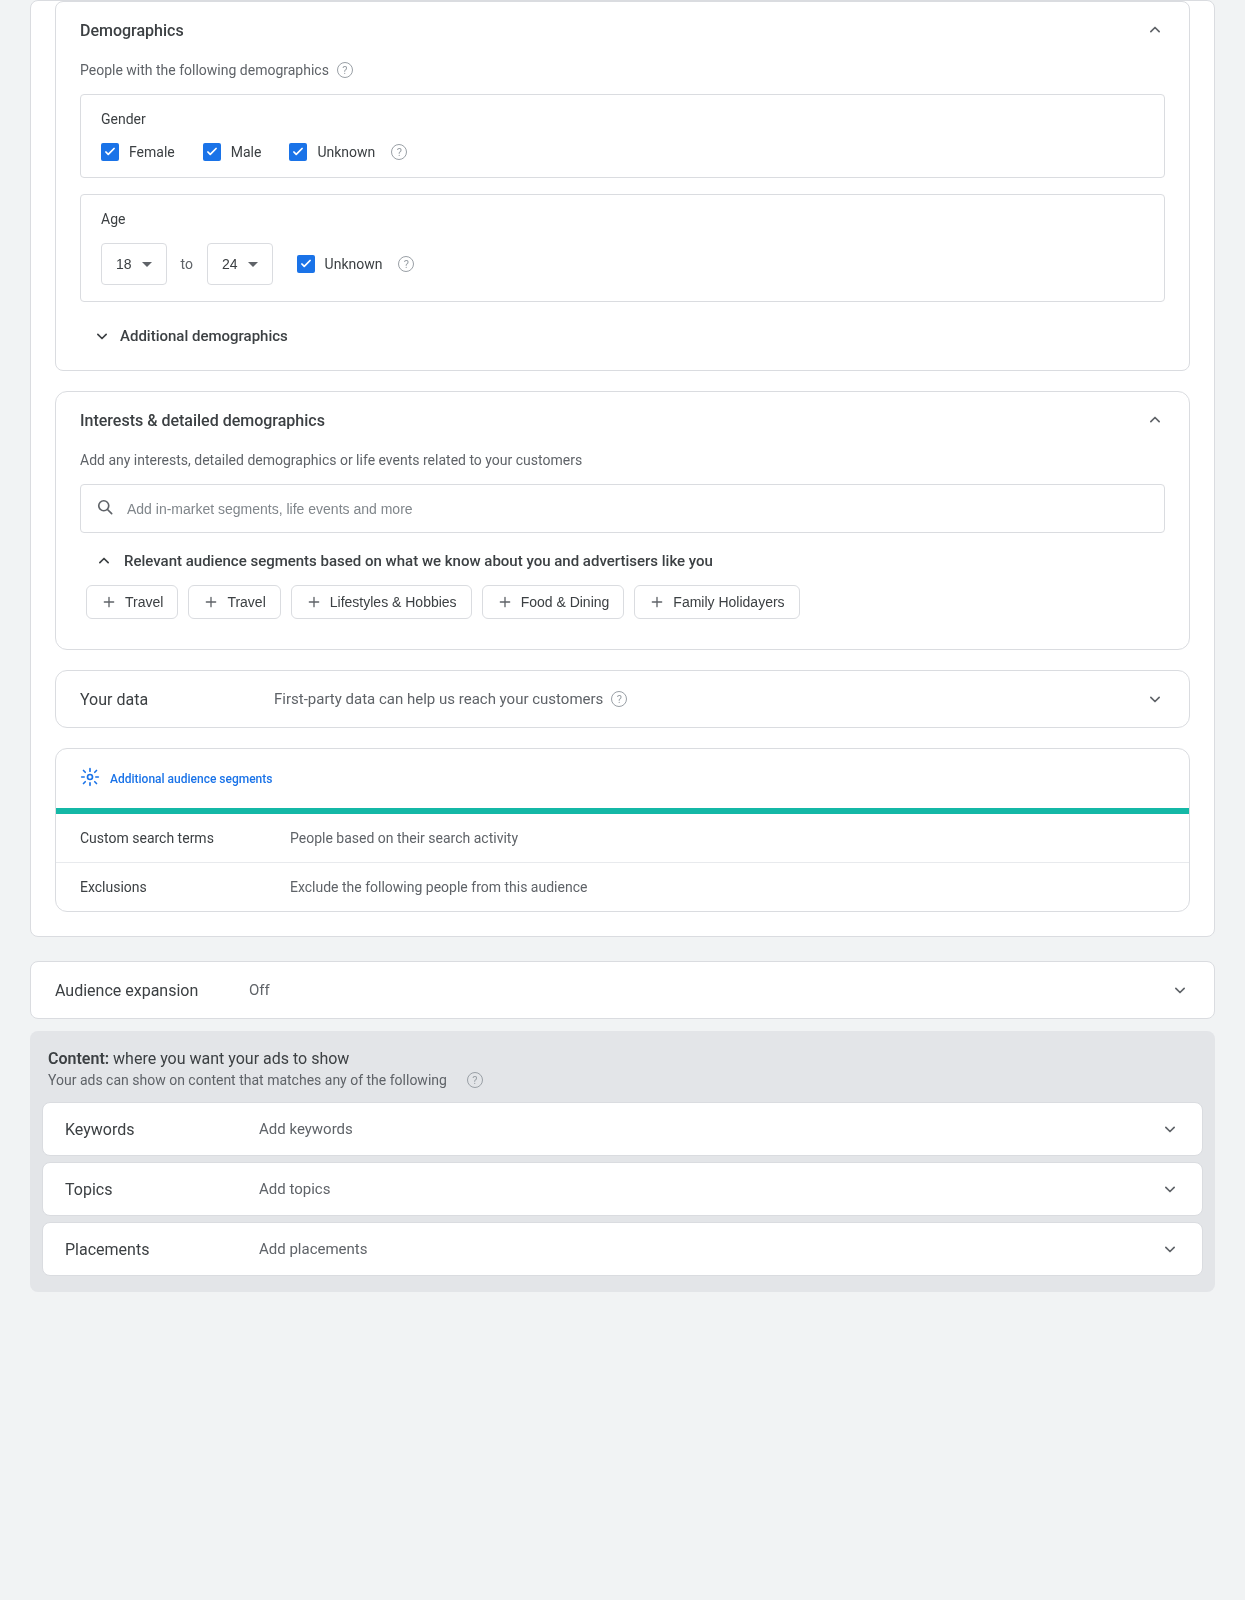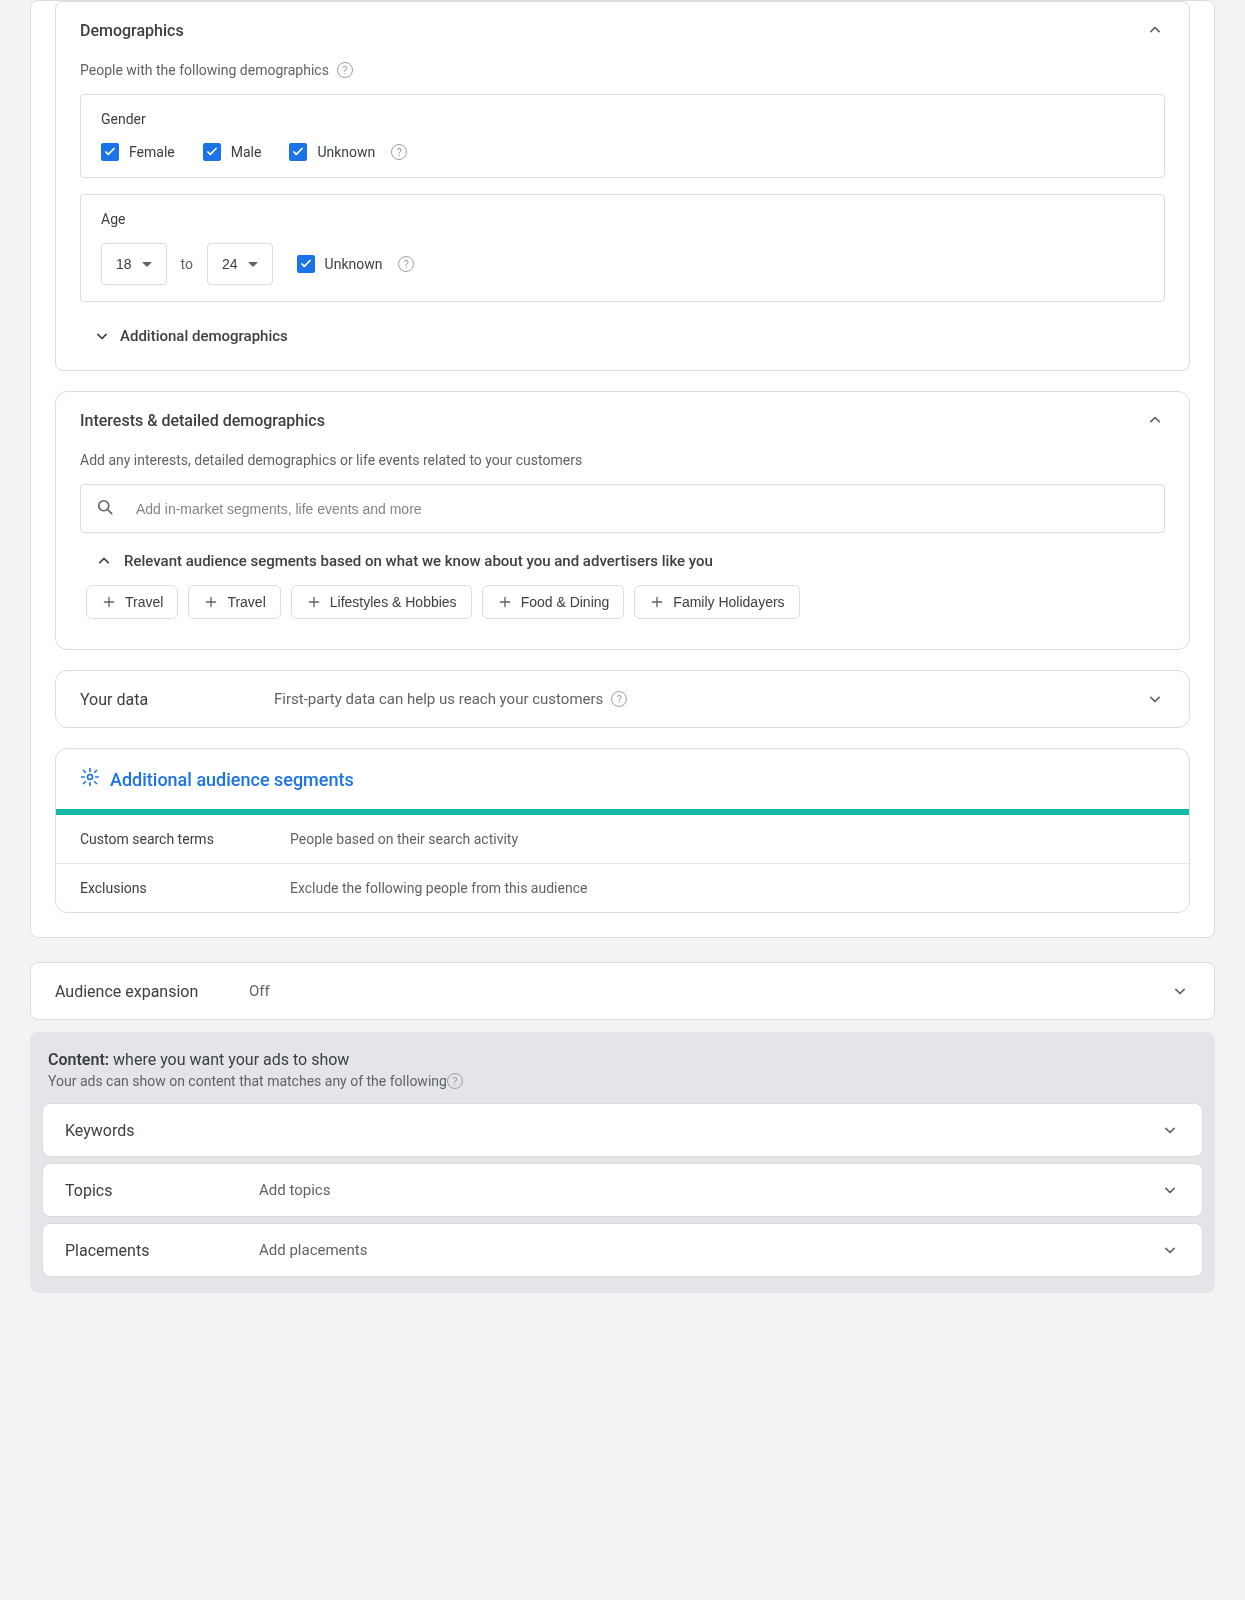--- a/index.html
+++ b/index.html
@@ -74,21 +74,21 @@
   .dropdown-arrow { width:0;height:0;border-left:5px solid transparent;border-right:5px solid transparent;border-top:5px solid #5f6368; }
   .expand-row {
     display:flex; align-items:center; gap:8px; font-size:15px; font-weight:500;
     color:#3c4043; padding:8px 0 0 12px;
   }
   .chevron { display:inline-flex; }
   .chevron svg { width:20px; height:20px; }
   .narrow-text { color:#5f6368; font-size:14px; margin:22px 0 18px 14px; }
   .search-input {
     border:1px solid #dadce0; border-radius:4px;
-    display:flex; align-items:center; gap:21px;
+    display:flex; align-items:center; gap:12px;
     padding:12px 14px; margin-bottom:18px;
   }
   .search-input input {
     border:none; outline:none; flex:1; font-size:14px; color:#3c4043;
   }
   .search-input input::placeholder { color:#80868b; }
   .seg-header { display:flex; align-items:center; gap:10px; font-weight:500; font-size:15px; color:#3c4043; padding-left:14px; margin-bottom:14px; }
   .chips { display:flex; flex-wrap:wrap; gap:10px; padding:0 0 6px 6px;}
   .chip {
     border:1px solid #dadce0; border-radius:6px; background:#fff;
@@ -97,41 +97,41 @@
   }
   .chip svg { width:16px; height:16px; }
   .row-card {
     display:flex; align-items:center; padding:18px 24px; gap:24px;
   }
   .row-card .label { min-width:170px; font-size:16px; color:#3c4043; }
   .row-card .value { color:#5f6368; font-size:15px; flex:1; display:flex; align-items:center; gap:8px; }
   .row-card .chev { margin-left:auto; }
   .link-row {
     display:flex; align-items:center; gap:10px; color:#1a73e8;
-    font-size:18px; font-weight:500; padding:18px 24px;
+    font-size:12px; font-weight:500; padding:18px 24px;
   }
   .divider-table { border-top:6px solid #14b8a6; }
   .tbl-row {
     display:flex; padding:16px 24px; font-size:14px;
     border-top:1px solid #e8eaed;
   }
   .tbl-row:first-child { border-top:none; }
   .tbl-row .k { min-width:210px; color:#3c4043; }
   .tbl-row .v { color:#5f6368; }
   .big-audience-card {
     background:#fff; border:1px solid #dadce0; border-radius:8px;
     padding:0 0 24px; margin-bottom:24px;
   }
   .simple-card { background:#fff; border:1px solid #dadce0; border-radius:8px; margin-bottom:12px; }
   .content-block {
     background:#e3e5e8; border-radius:8px; padding:18px 12px 16px;
   }
   .content-title { font-size:16px; color:#3c4043; padding:0 6px 4px; }
   .content-title b { font-weight:600; }
-  .content-sub { font-size:14px; color:#5f6368; padding:0 6px 14px; display:flex; gap:0; align-items:center;text-align:right;}
+  .content-sub { font-size:14px; color:#5f6368; padding:0 6px 14px; display:flex; gap:20px; align-items:center;text-align:right;}
   .content-rows .simple-card { margin:0 0 6px 0; }
   .content-rows .row-card { padding:16px 22px; }
   .search-icon svg { width:20px; height:20px; }
   .gear-icon svg { width:20px; height:20px; }
 </style>
 </head>
 <body>
 
 <div class="outer">
 
@@ -340,20 +340,21 @@
       <b>Content:</b><span> where you want your ads to show</span>
     </div>
     <div class="content-sub">
       <span>Your ads can show on content that matches any of the following</span>
       <span class="help-icon">?</span>
     </div>
     <div class="content-rows">
       <div class="simple-card">
         <div class="row-card">
           <span class="label">Keywords</span>
+          <span class="value">Add keywords</span>
           <span class="chevron chev">
             <svg viewBox="0 0 24 24">
                 <path d="M7 10l5 5 5-5" stroke="#5f6368" stroke-width="2" fill="none" stroke-linecap="round" stroke-linejoin="round"></path>
               </svg>
           </span>
         </div>
       </div>
       <div class="simple-card">
         <div class="row-card">
           <span class="label">Topics</span>

